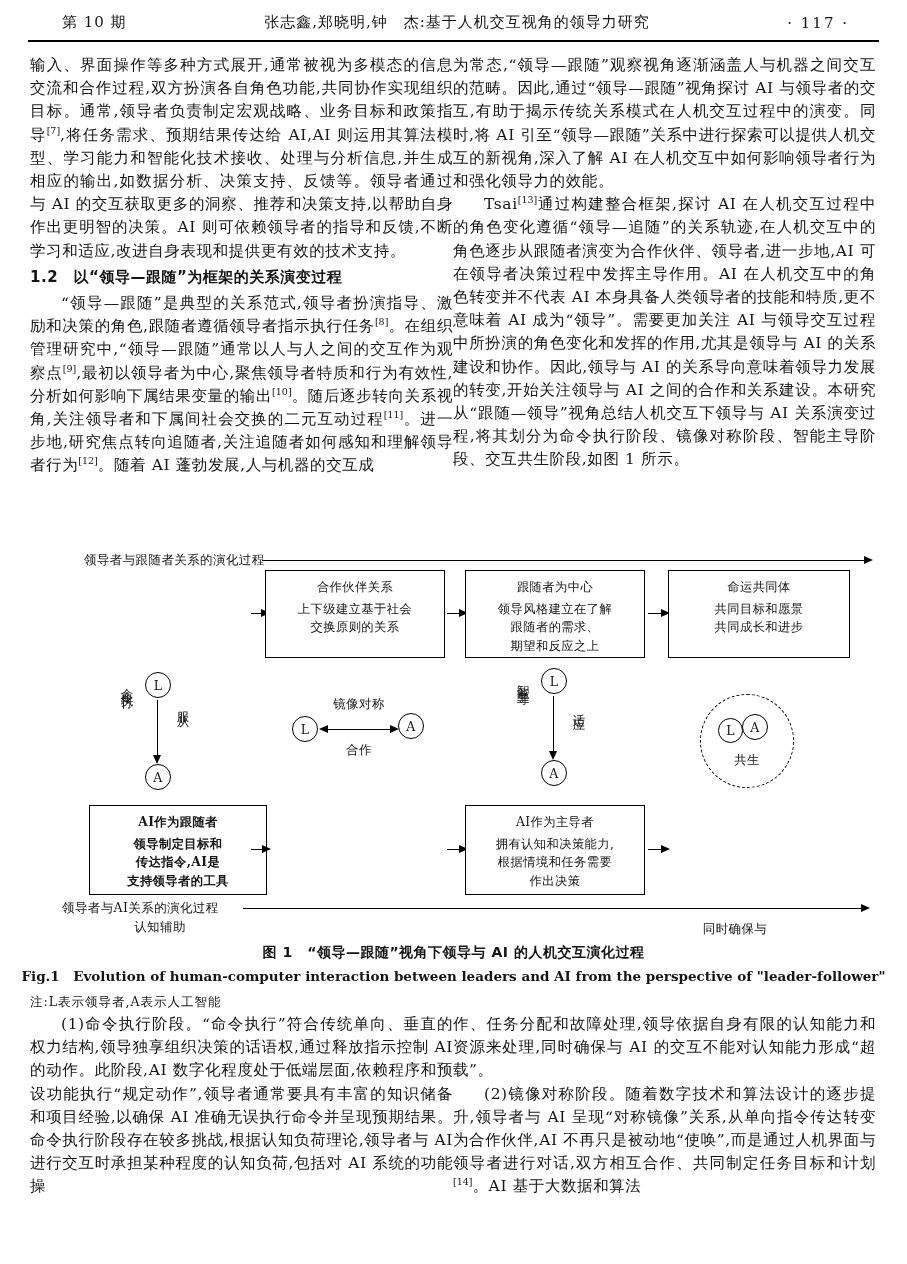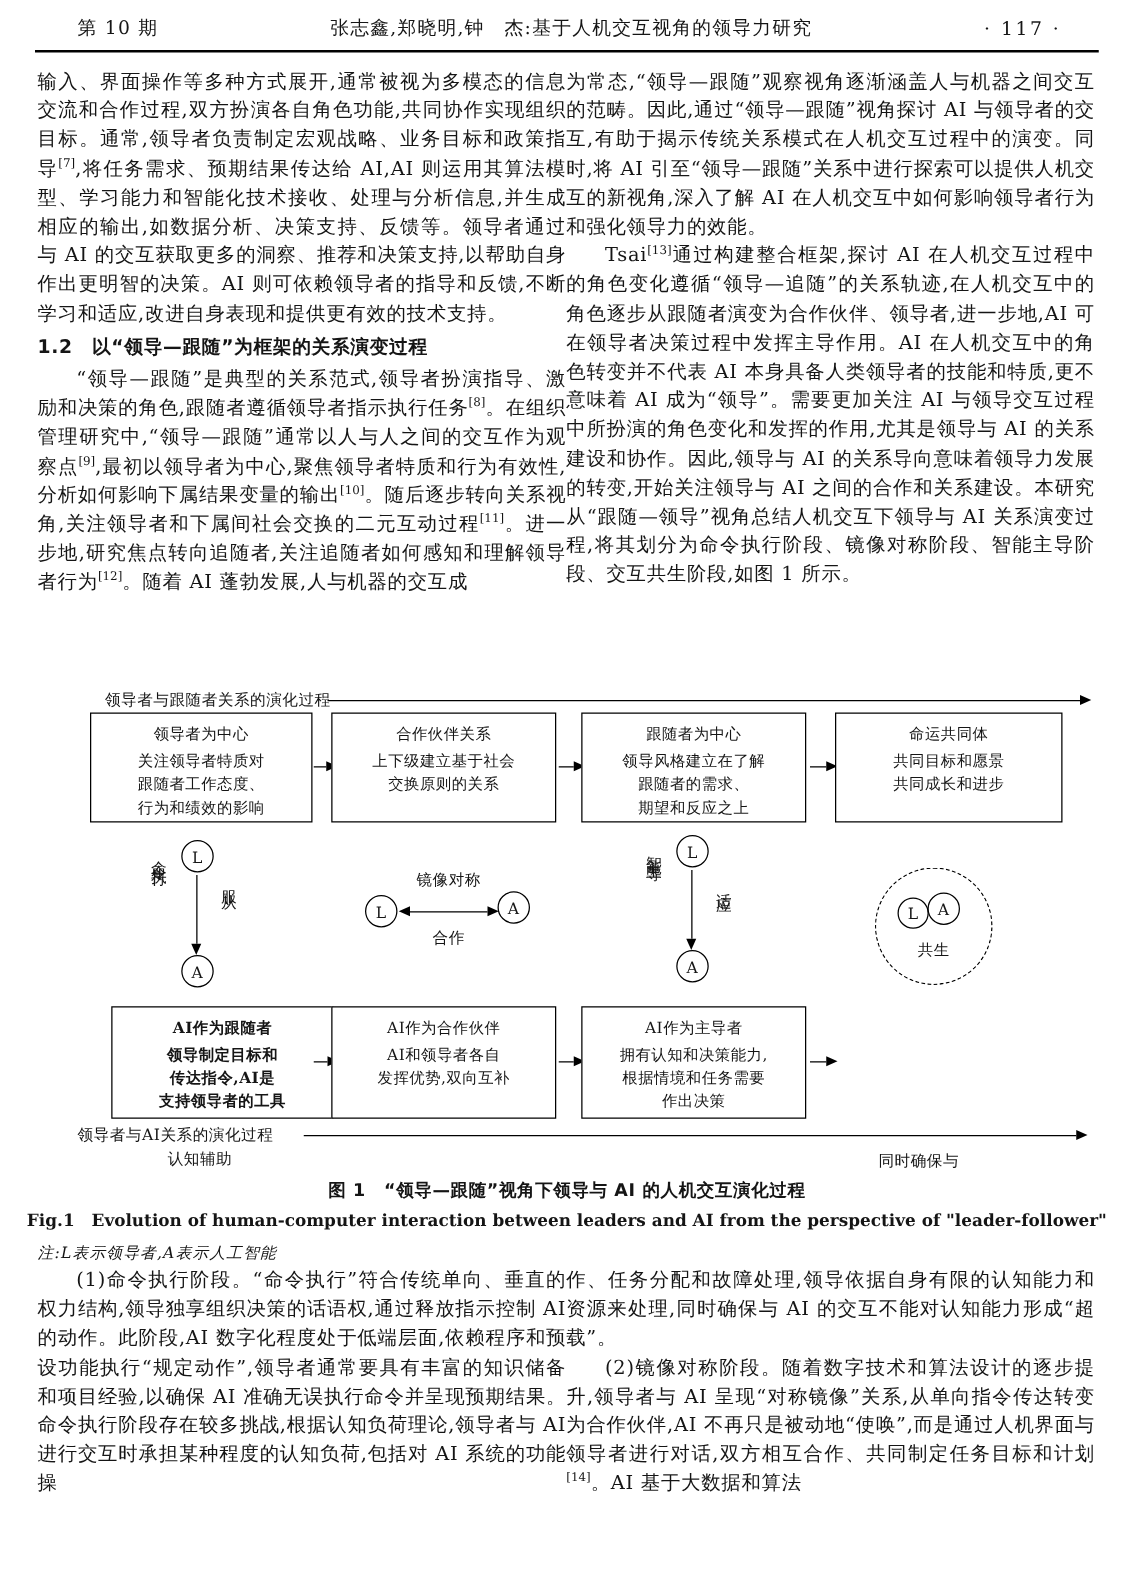--- a/index.html
+++ b/index.html
@@ -64,21 +64,21 @@
   .symb { position:absolute; border:1.3px dashed #000; border-radius:50%; }
   .symb .node { position:absolute; }
   .symb .symb-label { position:absolute; left:0; right:0; text-align:center; }
 
   .cap-zh { position:absolute; left:0; right:0; top:944px; text-align:center;
             font-family:"DejaVu Sans","Liberation Sans",sans-serif;
             font-weight:bold; font-size:14px; letter-spacing:0.5px; }
   .cap-en { position:absolute; left:0; right:0; top:968px; text-align:center;
             font-weight:bold; font-size:13.5px; }
   .fig-note { position:absolute; left:30px; top:994px; font-size:12.5px;
-              font-style:italic; letter-spacing:1px; }
+              letter-spacing:1px; }
 </style>
 </head>
 <body>
 
 <div class="page">
 
   <div class="hdr">
     <span class="issue">第 10 期</span>
     <span class="rtitle">张志鑫,郑晓明,钟　杰:基于人机交互视角的领导力研究</span>
     <span class="pageno">· 117 ·</span>
@@ -95,26 +95,20 @@
       <p class="cont">为常态,“领导—跟随”观察视角逐渐涵盖人与机器之间交互的范畴。因此,通过“领导—跟随”视角探讨 AI 与领导者的交互,有助于揭示传统关系模式在人机交互过程中的演变。同时,将 AI 引至“领导—跟随”关系中进行探索可以提供人机交互的新视角,深入了解 AI 在人机交互中如何影响领导者行为和强化领导力的效能。</p>
       <p>Tsai<sup>[13]</sup>通过构建整合框架,探讨 AI 在人机交互过程中的角色变化遵循“领导—追随”的关系轨迹,在人机交互中的角色逐步从跟随者演变为合作伙伴、领导者,进一步地,AI 可在领导者决策过程中发挥主导作用。AI 在人机交互中的角色转变并不代表 AI 本身具备人类领导者的技能和特质,更不意味着 AI 成为“领导”。需要更加关注 AI 与领导交互过程中所扮演的角色变化和发挥的作用,尤其是领导与 AI 的关系建设和协作。因此,领导与 AI 的关系导向意味着领导力发展的转变,开始关注领导与 AI 之间的合作和关系建设。本研究从“跟随—领导”视角总结人机交互下领导与 AI 关系演变过程,将其划分为命令执行阶段、镜像对称阶段、智能主导阶段、交互共生阶段,如图 1 所示。</p>
     </div>
   </div>
 
   <div class="figure">
 
     <div class="axis-label" style="left:84px; top:0;">领导者与跟随者关系的演化过程</div>
     <div class="harrow" style="left:262px; top:8px; width:602px;"></div>
 
-    <div class="fbox" style="left:72px; top:18px; width:178px; height:88px;">
-      <div class="ft">领导者为中心</div>
-      <div>关注领导者特质对</div>
-      <div>跟随者工作态度、</div>
-      <div>行为和绩效的影响</div>
-    </div>
     <div class="harrow" style="left:251px; top:61px; width:10px;"></div>
     <div class="fbox" style="left:265px; top:18px; width:180px; height:88px;">
       <div class="ft">合作伙伴关系</div>
       <div>上下级建立基于社会</div>
       <div>交换原则的关系</div>
     </div>
     <div class="harrow" style="left:447px; top:61px; width:12px;"></div>
     <div class="fbox" style="left:465px; top:18px; width:180px; height:88px;">
       <div class="ft">跟随者为中心</div>
       <div>领导风格建立在了解</div>
@@ -152,25 +146,20 @@
       <div class="symb-label" style="top:57px;">共生</div>
     </div>
 
     <div class="fbox" style="left:89px; top:253px; width:178px; height:90px;font-weight:bold;">
       <div class="ft">AI作为跟随者</div>
       <div>领导制定目标和</div>
       <div>传达指令,AI是</div>
       <div>支持领导者的工具</div>
     </div>
     <div class="harrow" style="left:251px; top:297px; width:11px;"></div>
-    <div class="fbox" style="left:265px; top:253px; width:180px; height:90px;">
-      <div class="ft">AI作为合作伙伴</div>
-      <div>AI和领导者各自</div>
-      <div>发挥优势,双向互补</div>
-    </div>
     <div class="harrow" style="left:447px; top:297px; width:12px;"></div>
     <div class="fbox" style="left:465px; top:253px; width:180px; height:90px;">
       <div class="ft">AI作为主导者</div>
       <div>拥有认知和决策能力,</div>
       <div>根据情境和任务需要</div>
       <div>作出决策</div>
     </div>
     <div class="harrow" style="left:648px; top:297px; width:13px;"></div>
 
     <div class="axis-label" style="left:62px; top:348px;">领导者与AI关系的演化过程</div>

